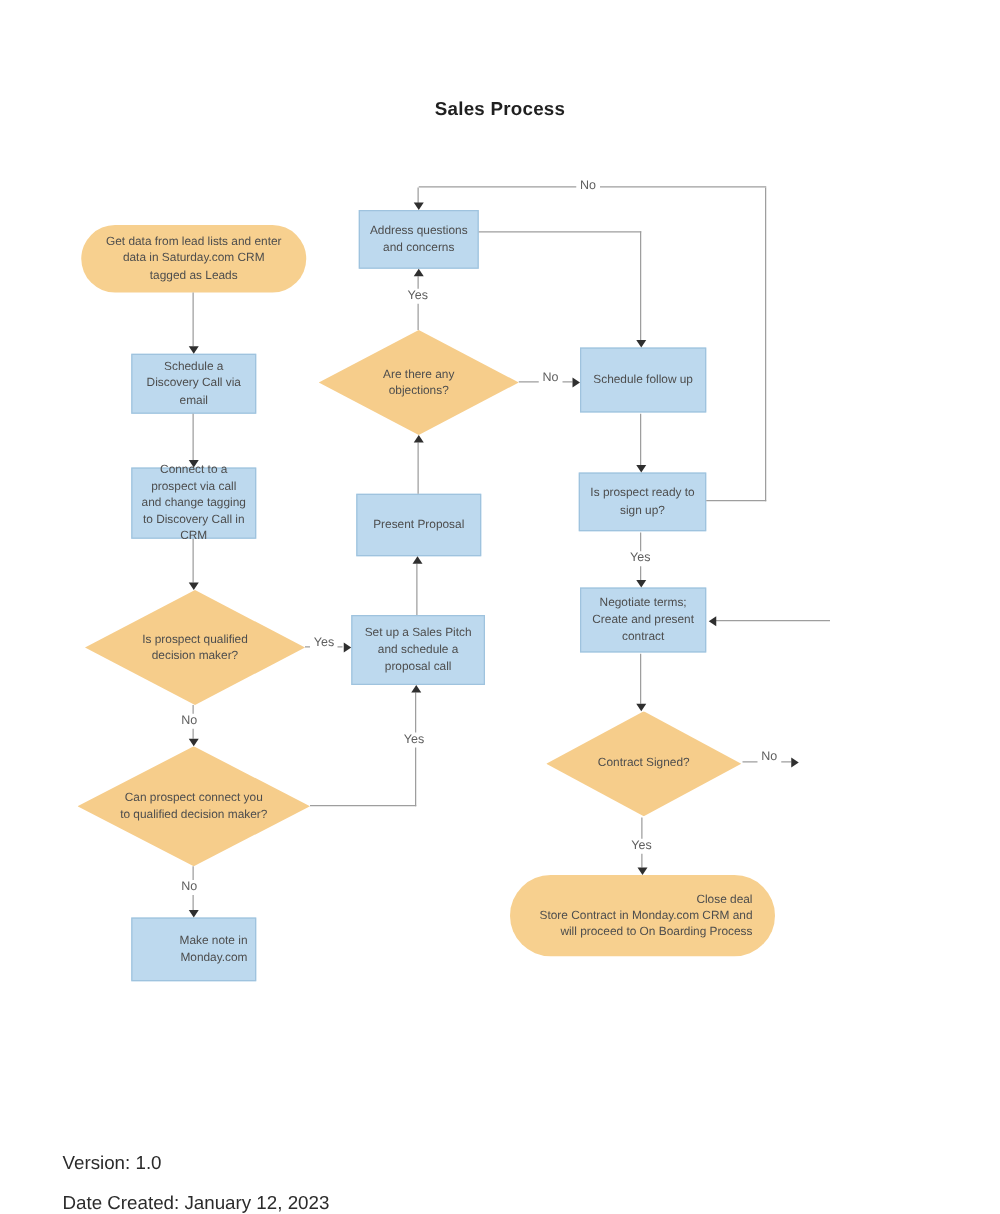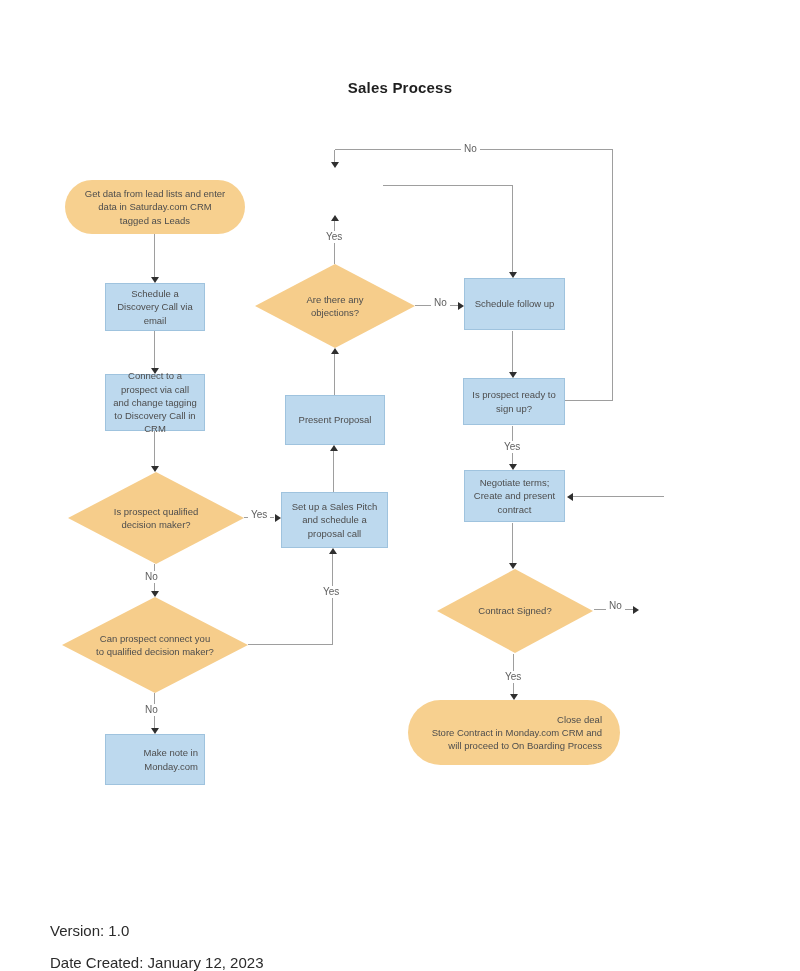--- a/index.html
+++ b/index.html
@@ -69,20 +69,23 @@
   </div>
 
   <div class="node diamond" style="left:62px;top:597px;width:186px;height:96px;">
     <span class="nlabel">Can prospect connect you to qualified decision maker?</span>
   </div>
 
   <div class="node rect" style="left:105px;top:734px;width:100px;height:51px;text-align:right;">
     <span class="nlabel">Make note in Monday.com</span>
   </div>
 
+  <div class="node rect" style="left:287px;top:168px;width:96px;height:47px;">
+    <span class="nlabel">Address questions and concerns</span>
+  </div>
 
   <div class="node diamond" style="left:255px;top:264px;width:160px;height:84px;">
     <span class="nlabel">Are there any objections?</span>
   </div>
 
   <div class="node rect" style="left:285px;top:395px;width:100px;height:50px;">
     <span class="nlabel">Present Proposal</span>
   </div>
 
   <div class="node rect" style="left:281px;top:492px;width:107px;height:56px;">

